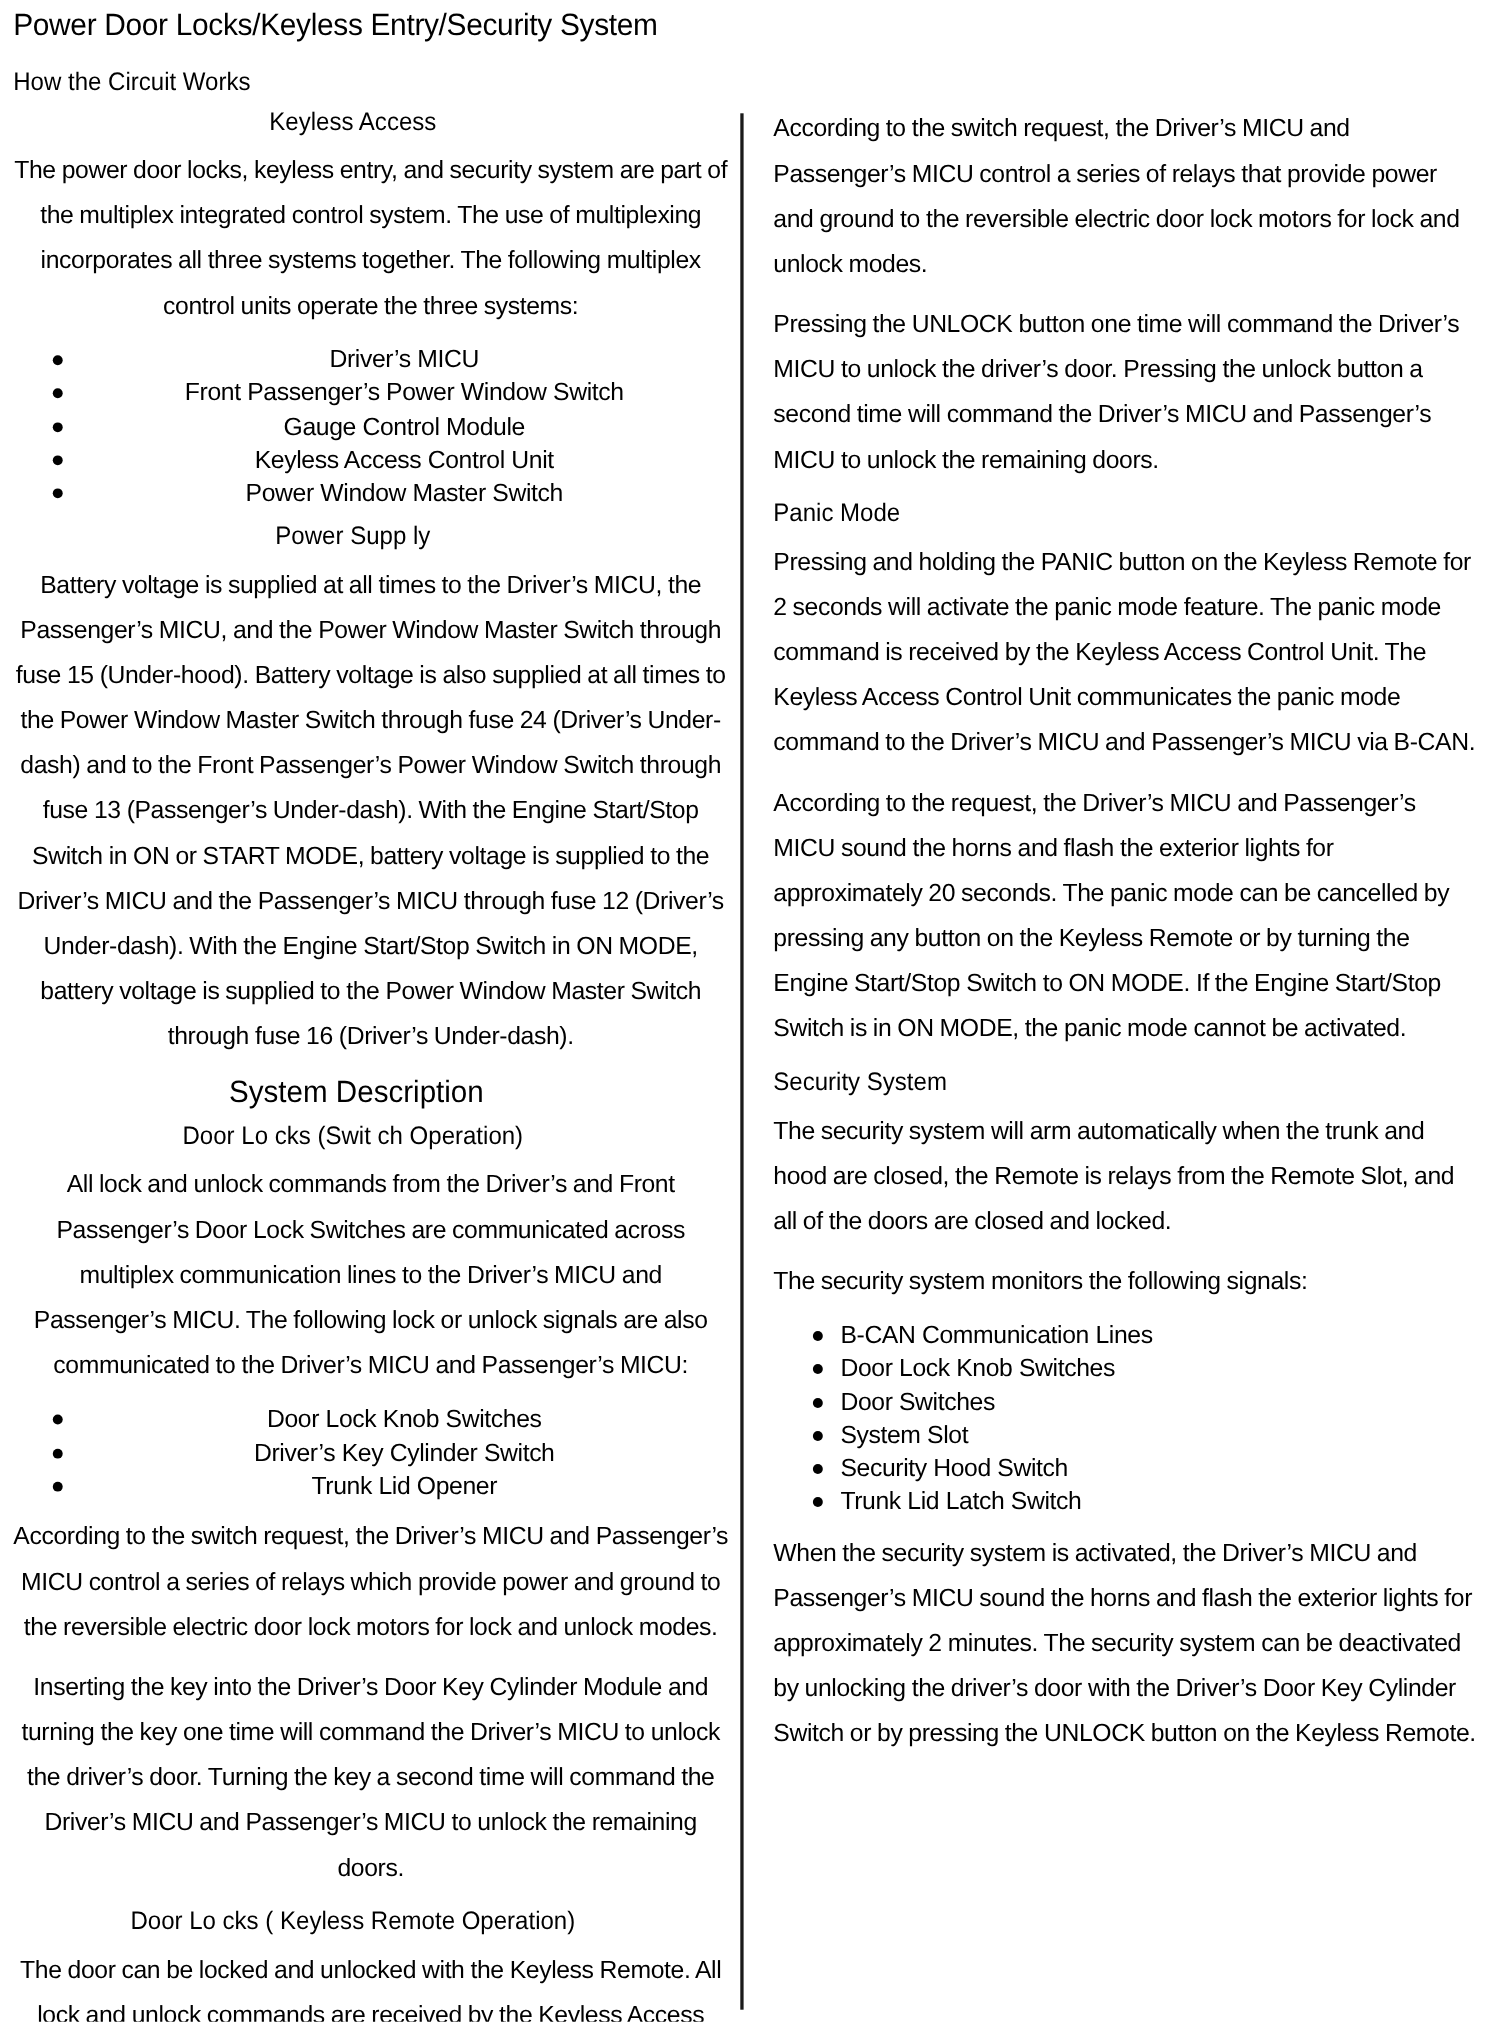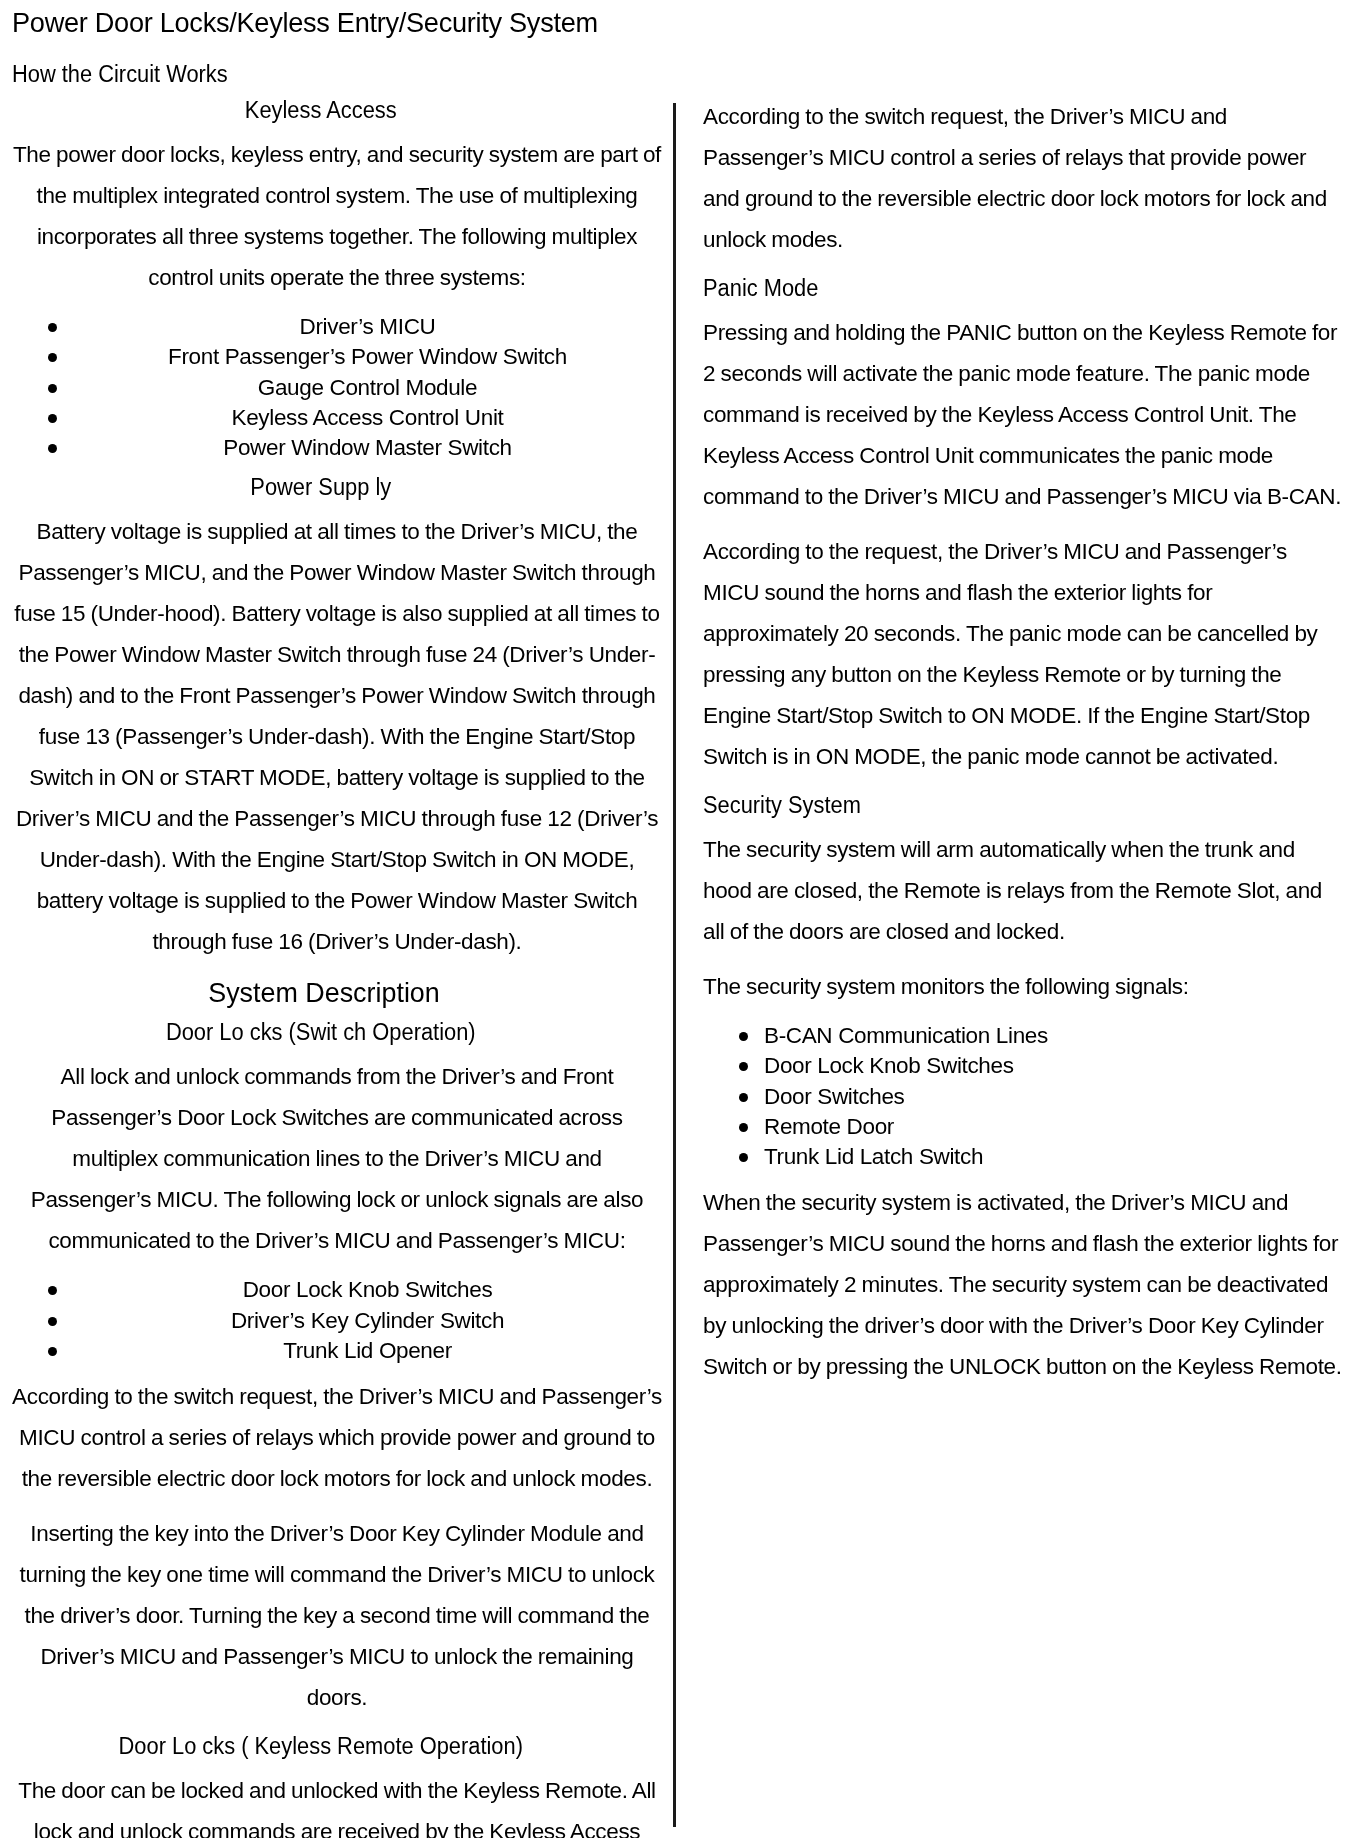--- a/index.html
+++ b/index.html
@@ -90,34 +90,36 @@
 
   <section>
     <h3>Door Lo cks ( Keyless Remote Operation)</h3>
     <p>The door can be locked and unlocked with the Keyless Remote. All lock and unlock commands are received by the Keyless Access Control Unit. The Keyless Access Control Unit communicates the lock and unlock commands to the Driver’s MICU and Passenger’s MICU via B-CAN.</p>
   </section>
 </div>
 
 <div class="col col-right">
   <section>
     <p>According to the switch request, the Driver’s MICU and Passenger’s MICU control a series of relays that provide power and ground to the reversible electric door lock motors for lock and unlock modes.</p>
+    <p>Pressing the UNLOCK button one time will command the Driver’s MICU to unlock the driver’s door. Pressing the unlock button a second time will command the Driver’s MICU and Passenger’s MICU to unlock the remaining doors.</p>
   </section>
 
   <section>
     <h3>Panic Mode</h3>
     <p>Pressing and holding the PANIC button on the Keyless Remote for 2 seconds will activate the panic mode feature. The panic mode command is received by the Keyless Access Control Unit. The Keyless Access Control Unit communicates the panic mode command to the Driver’s MICU and Passenger’s MICU via B-CAN.</p>
     <p>According to the request, the Driver’s MICU and Passenger’s MICU sound the horns and flash the exterior lights for approximately 20 seconds. The panic mode can be cancelled by pressing any button on the Keyless Remote or by turning the Engine Start/Stop Switch to ON MODE. If the Engine Start/Stop Switch is in ON MODE, the panic mode cannot be activated.</p>
   </section>
 
   <section>
     <h3>Security System</h3>
     <p>The security system will arm automatically when the trunk and hood are closed, the Remote is relays from the Remote Slot, and all of the doors are closed and locked.</p>
     <p>The security system monitors the following signals:</p>
     <ul>
       <li><span class="bullet"></span><span>B-CAN Communication Lines</span></li>
       <li><span class="bullet"></span><span>Door Lock Knob Switches</span></li>
       <li><span class="bullet"></span><span>Door Switches</span></li>
-      <li><span class="bullet"></span><span>Remote Door</span></li>
+      <li><span class="bullet"></span><span>System Slot</span></li>
+      <li><span class="bullet"></span><span>Security Hood Switch</span></li>
       <li><span class="bullet"></span><span>Trunk Lid Latch Switch</span></li>
     </ul>
     <p>When the security system is activated, the Driver’s MICU and Passenger’s MICU sound the horns and flash the exterior lights for approximately 2 minutes. The security system can be deactivated by unlocking the driver’s door with the Driver’s Door Key Cylinder Switch or by pressing the UNLOCK button on the Keyless Remote.</p>
   </section>
 </div>
 
 </body></html>

